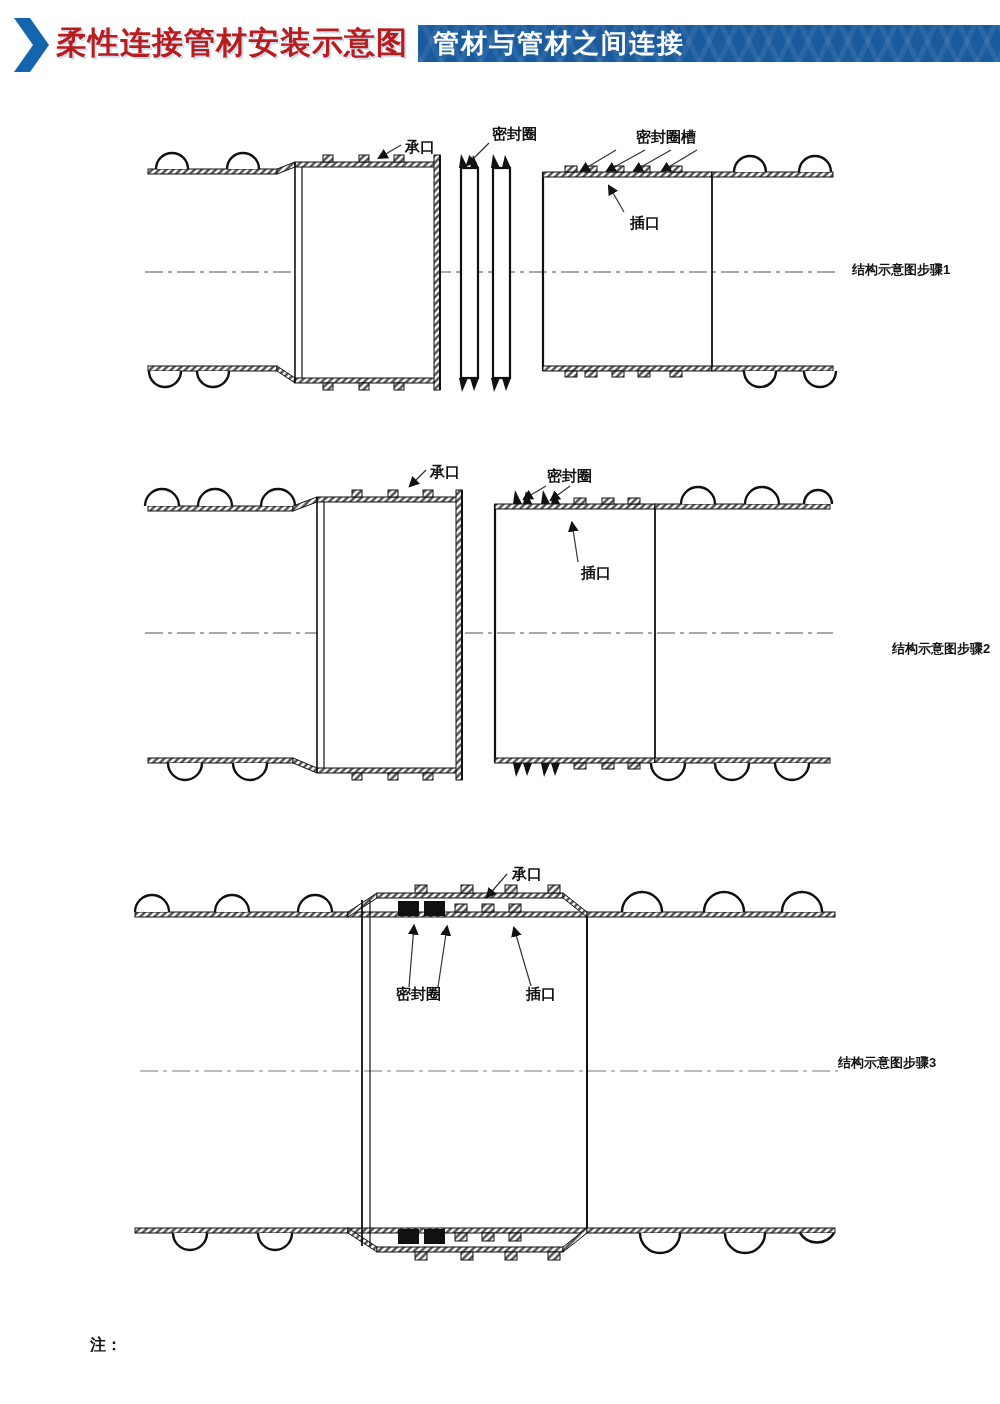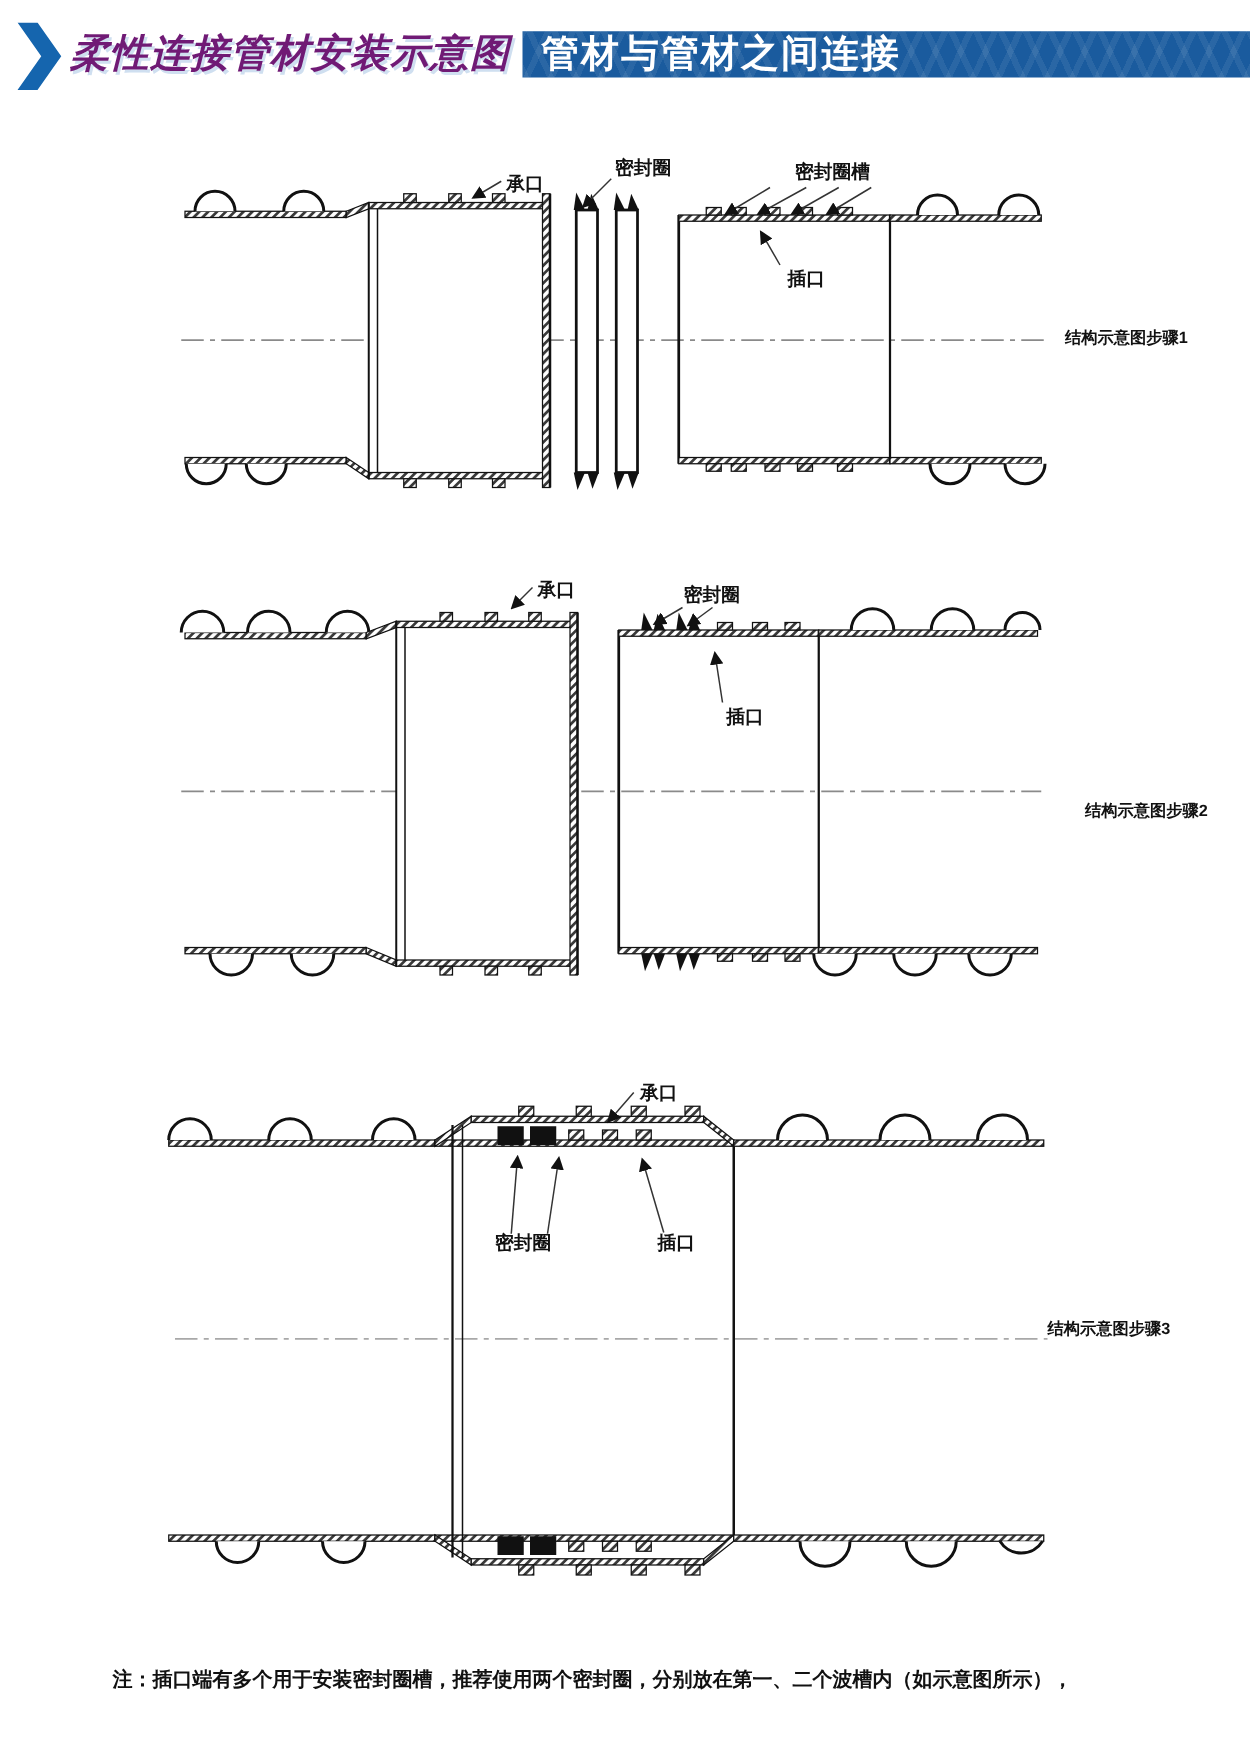--- a/index.html
+++ b/index.html
@@ -1,28 +1,28 @@
 <!DOCTYPE html>
 <html><head>
 <meta charset="utf-8">
 <style>
   html,body{margin:0;padding:0;background:#ffffff;}
   .page{position:relative;width:1000px;height:1404px;background:#fff;overflow:hidden;
         font-family:"Liberation Sans","DejaVu Sans",sans-serif;color:#111;}
   
   .hdr-chevron{position:absolute;left:12px;top:18px;width:38px;height:54px;}
   .hdr-title{position:absolute;left:56px;top:22px;font-size:31px;font-weight:800;
-             color:#701a75;letter-spacing:1px;white-space:nowrap;
-             text-shadow:2px 2px 0 #cfdff0;font-style:italic;}
+             color:#b91c1c;letter-spacing:1px;white-space:nowrap;
+             text-shadow:2px 2px 0 #cfdff0;}
   .hdr-banner{position:absolute;left:418px;top:25px;width:582px;height:37px;
               background:#1a5b9e;
               background-image:
                 repeating-linear-gradient(65deg, rgba(255,255,255,0.07) 0 5px, rgba(255,255,255,0) 5px 18px),
                 repeating-linear-gradient(-65deg, rgba(255,255,255,0.07) 0 5px, rgba(255,255,255,0) 5px 18px);}
-  .hdr-banner span{display:block;padding-left:15px;line-height:37px;font-size:30px;
+  .hdr-banner span{display:block;padding-left:15px;line-height:37px;font-size:26px;
                    font-weight:700;color:#ffffff;letter-spacing:2px;white-space:nowrap;}
   
   .diag{position:absolute;left:0;}
   .step-label{position:absolute;font-size:13px;font-weight:700;color:#111;white-space:nowrap;text-align:center;}
   
   .note{position:absolute;left:90px;top:1331px;width:870px;display:flex;
         font-size:16px;font-weight:600;line-height:1.8;color:#111;}
   .note .nlabel{white-space:nowrap;}
   svg text{font-family:"Liberation Sans","DejaVu Sans",sans-serif;font-size:15px;font-weight:600;fill:#111;}
 </style>
@@ -206,21 +206,21 @@
     <g>
       <line x1="426" y1="470" x2="410" y2="486" stroke="#333" stroke-width="1.2" marker-end="url(#a2)"></line>
       <text x="430" y="477">承口</text>
       <line x1="546" y1="486" x2="524" y2="499" stroke="#333" stroke-width="1.2" marker-end="url(#a2)"></line>
       <line x1="570" y1="486" x2="551" y2="500" stroke="#333" stroke-width="1.2" marker-end="url(#a2)"></line>
       <text x="547" y="481">密封圈</text>
       <line x1="578" y1="562" x2="572" y2="523" stroke="#333" stroke-width="1.2" marker-end="url(#a2)"></line>
       <text x="581" y="578">插口</text>
     </g>
   </svg>
-  <div class="step-label" style="left:868px;top:640px">结构示意图步骤2</div>
+  <div class="step-label" style="left:892px;top:640px">结构示意图步骤2</div>
 
   <svg class="diag" style="top:855px" width="1000" height="420" viewBox="0 855 1000 420">
     <defs>
       <pattern id="h3" patternUnits="userSpaceOnUse" width="5" height="5" patternTransform="rotate(45)">
         <rect width="5" height="5" fill="#ffffff"></rect>
         <line x1="2.5" y1="0" x2="2.5" y2="5" stroke="#3a3a3a" stroke-width="2.2"></line>
       </pattern>
       <marker id="a3" viewBox="0 0 10 10" refX="8" refY="5" markerWidth="9" markerHeight="9" orient="auto-start-reverse">
         <path d="M0,0 L10,5 L0,10 Z" fill="#111"></path>
       </marker>
@@ -293,17 +293,16 @@
       <text x="396" y="999">密封圈</text>
       <line x1="531" y1="986" x2="514" y2="928" stroke="#333" stroke-width="1.2" marker-end="url(#a3)"></line>
       <text x="526" y="999">插口</text>
     </g>
   </svg>
   <div class="step-label" style="left:838px;top:1054px">结构示意图步骤3</div>
 
   <div class="note">
     <span class="nlabel">注：</span>
     <div>
-      <div>插口端有多个用于安装密封圈槽，推荐使用两个密封圈，分别放在第一、二个波槽内（如示意图所示），</div>
     </div>
   </div>
 
 </div>
 
 </body></html>

